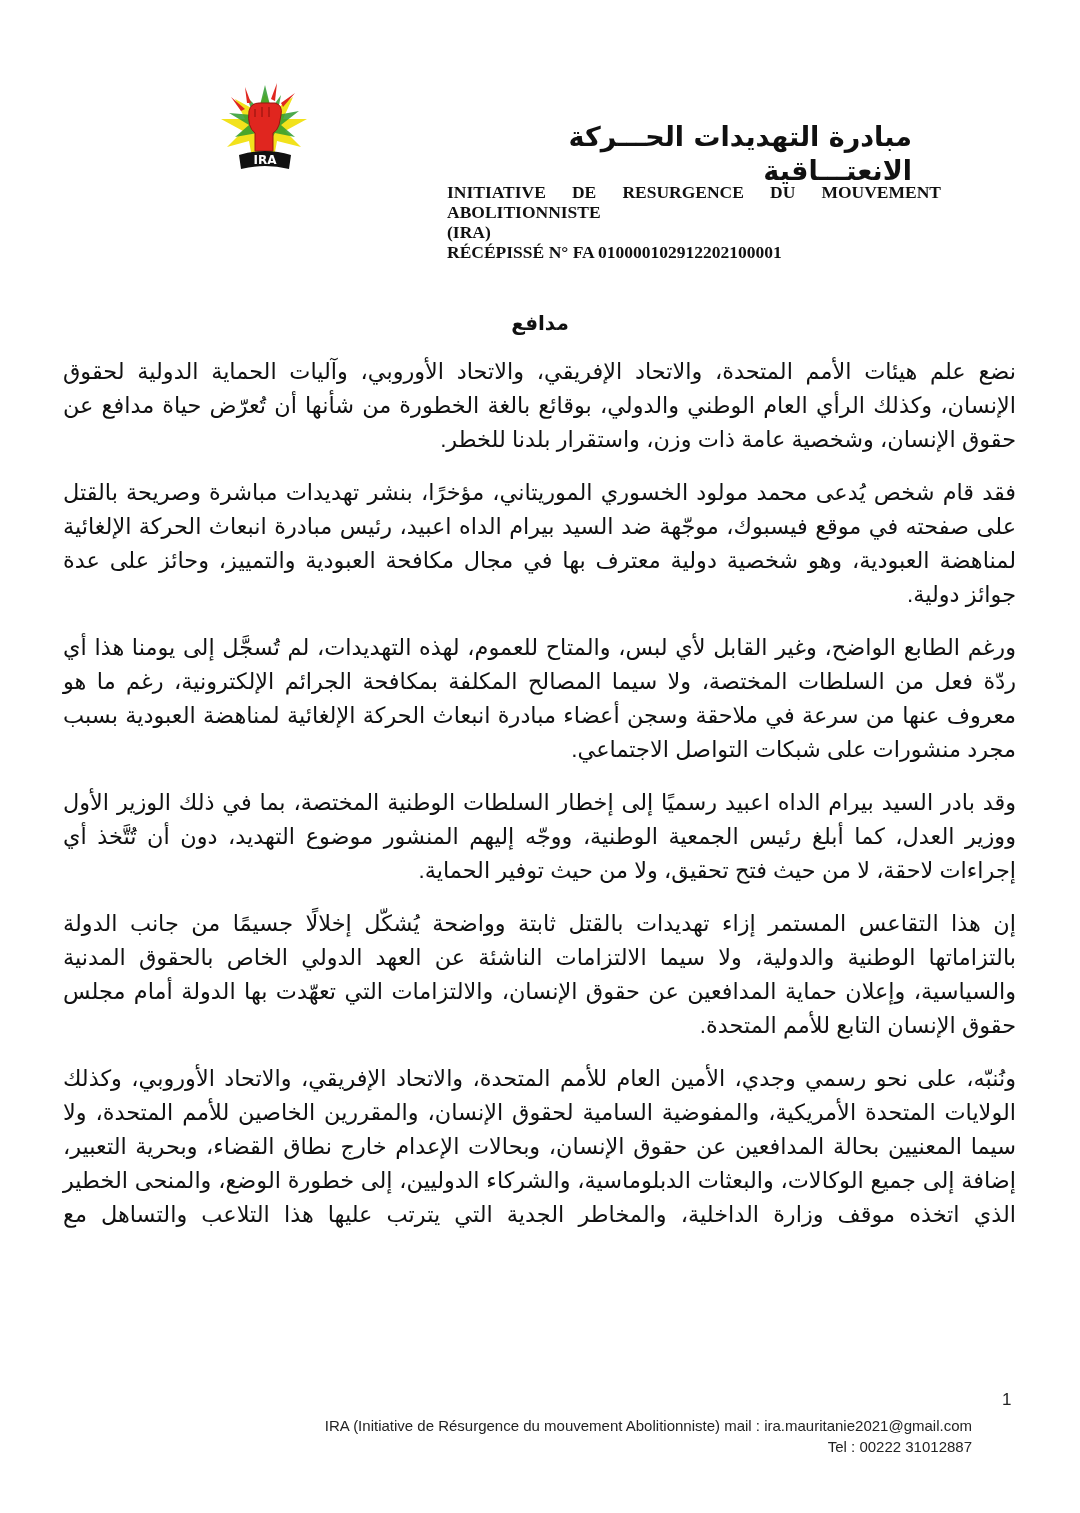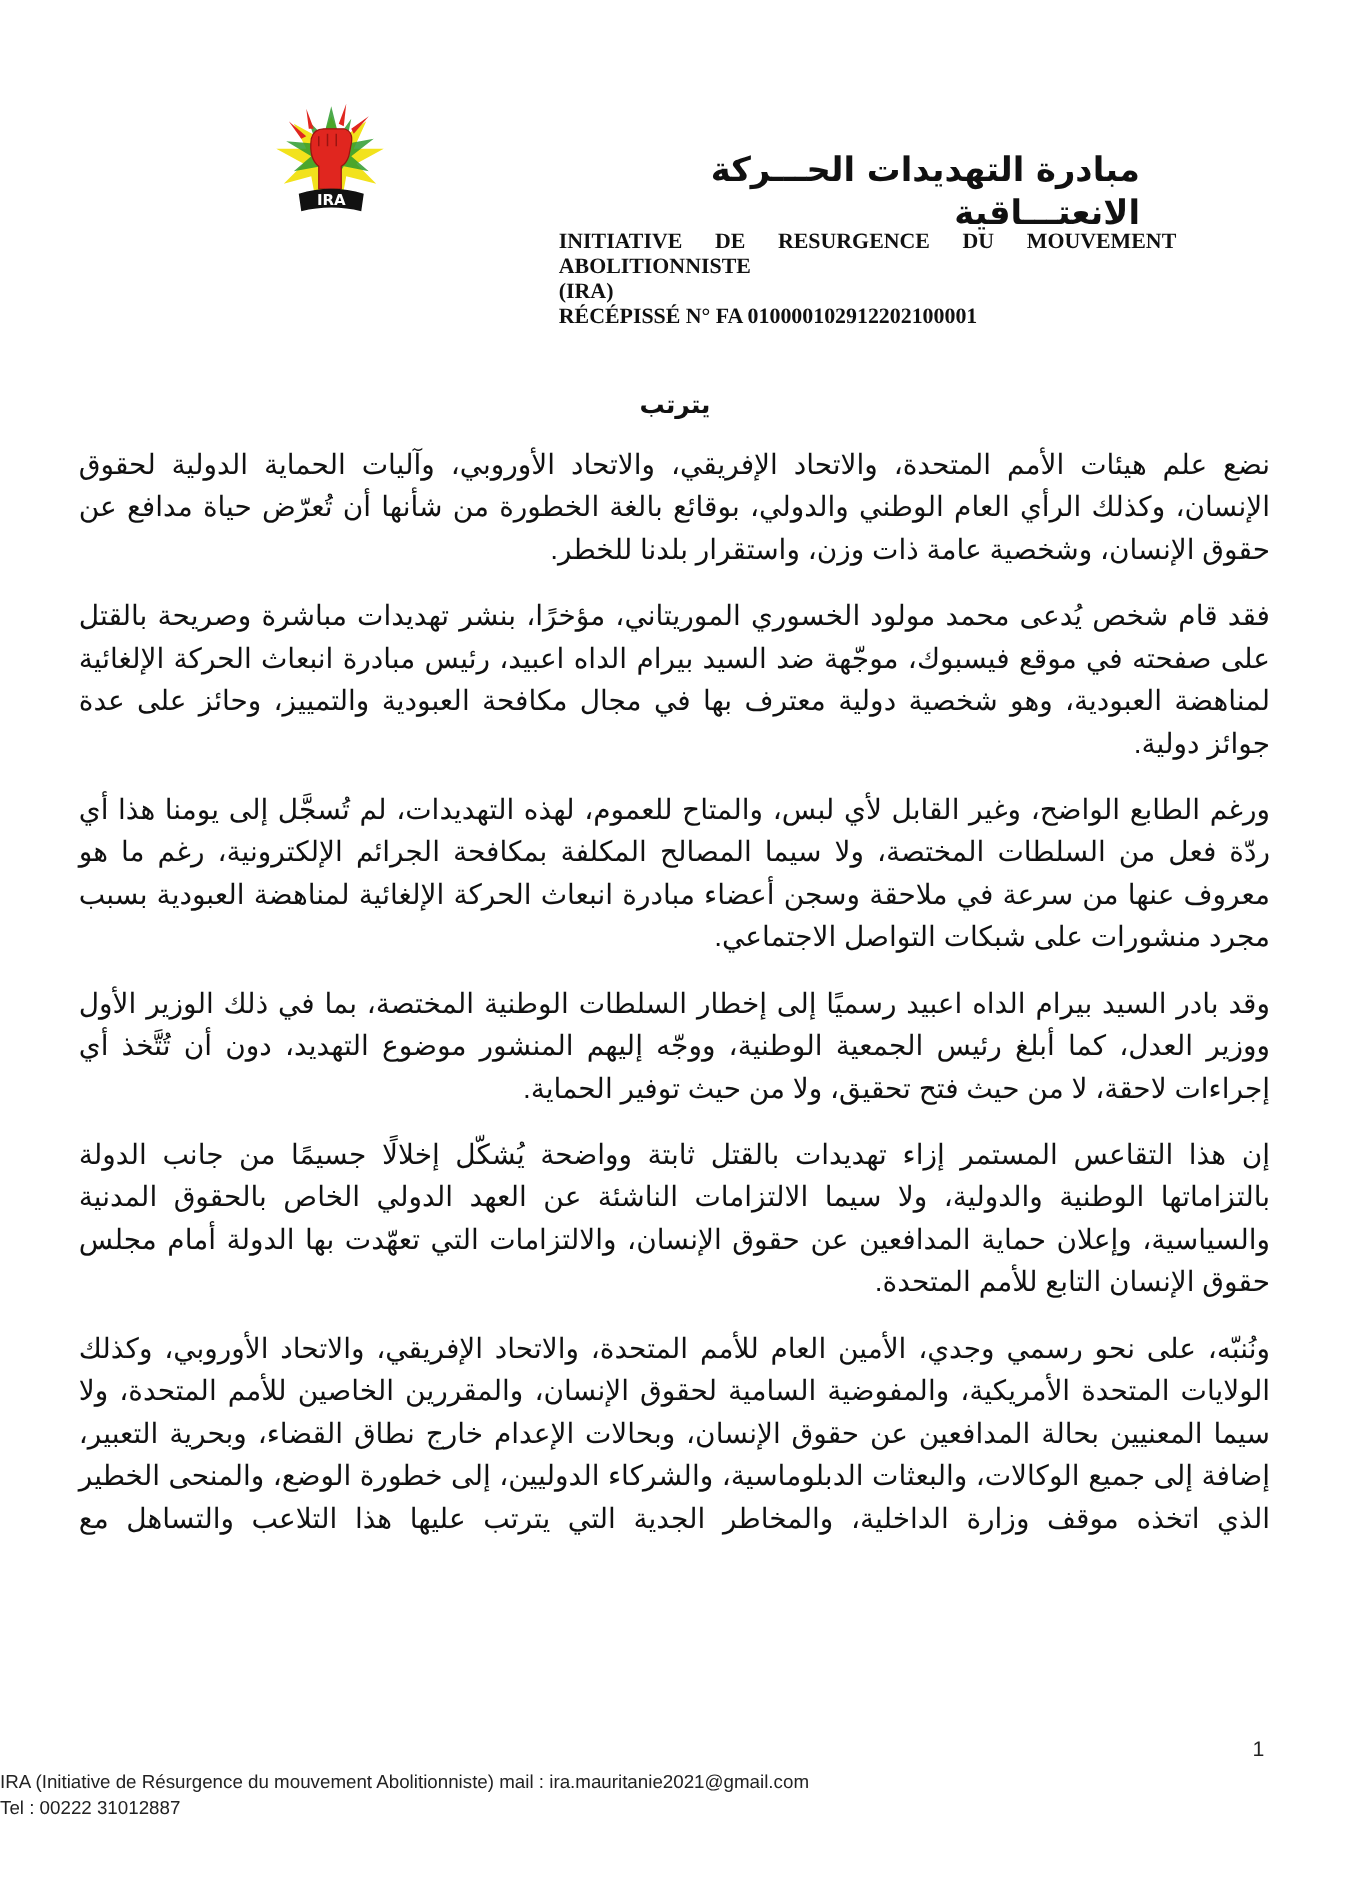--- a/index.html
+++ b/index.html
@@ -20,21 +20,21 @@
   .doc-title { position:absolute; left:0; top:309px; width:1080px; text-align:center; direction:rtl;
                font-family:"DejaVu Sans", sans-serif; font-weight:bold; font-size:20px; line-height:28px; }
 
   
   .body { position:absolute; left:63px; top:355px; width:953px; direction:rtl; text-align:justify;
           font-family:"Liberation Sans", "DejaVu Sans", sans-serif; font-size:22.4px; line-height:34px; color:#111; }
   .body p { margin:0 0 19px 0; text-align-last:right; }
 
   
   .page-num { position:absolute; left:1002px; top:1390px; font-family:"Liberation Sans", sans-serif; font-size:17px; color:#222; }
-  .footer { position:absolute; left:0; top:1415px; width:972px; text-align:left;
+  .footer { position:absolute; left:0; top:1415px; width:972px; text-align:right;
             font-family:"Liberation Sans", sans-serif; font-size:15px; line-height:21px; color:#222; }
 </style>
 </head>
 <body>
 
 <div class="page">
 
   <div class="logo">
     <svg width="100" height="100" viewBox="0 0 100 100">
 
@@ -64,21 +64,21 @@
       <span>DU</span>
       <span>MOUVEMENT</span>
     </div>
     <div class="l2">
       <span class="abo">ABOLITIONNISTE</span>
       <span>(IRA)</span>
     </div>
     <div>RÉCÉPISSÉ N° FA 010000102912202100001</div>
   </div>
 
-  <div class="doc-title">يترتب</div>
+  <div class="doc-title">مدافع</div>
 
   <div class="body">
     <p>نضع علم هيئات الأمم المتحدة، والاتحاد الإفريقي، والاتحاد الأوروبي، وآليات الحماية الدولية لحقوق الإنسان، وكذلك الرأي العام الوطني والدولي، بوقائع بالغة الخطورة من شأنها أن تُعرّض حياة مدافع عن حقوق الإنسان، وشخصية عامة ذات وزن، واستقرار بلدنا للخطر.</p>
     <p>فقد قام شخص يُدعى محمد مولود الخسوري الموريتاني، مؤخرًا، بنشر تهديدات مباشرة وصريحة بالقتل على صفحته في موقع فيسبوك، موجّهة ضد السيد بيرام الداه اعبيد، رئيس مبادرة انبعاث الحركة الإلغائية لمناهضة العبودية، وهو شخصية دولية معترف بها في مجال مكافحة العبودية والتمييز، وحائز على عدة جوائز دولية.</p>
     <p>ورغم الطابع الواضح، وغير القابل لأي لبس، والمتاح للعموم، لهذه التهديدات، لم تُسجَّل إلى يومنا هذا أي ردّة فعل من السلطات المختصة، ولا سيما المصالح المكلفة بمكافحة الجرائم الإلكترونية، رغم ما هو معروف عنها من سرعة في ملاحقة وسجن أعضاء مبادرة انبعاث الحركة الإلغائية لمناهضة العبودية بسبب مجرد منشورات على شبكات التواصل الاجتماعي.</p>
     <p>وقد بادر السيد بيرام الداه اعبيد رسميًا إلى إخطار السلطات الوطنية المختصة، بما في ذلك الوزير الأول ووزير العدل، كما أبلغ رئيس الجمعية الوطنية، ووجّه إليهم المنشور موضوع التهديد، دون أن تُتَّخذ أي إجراءات لاحقة، لا من حيث فتح تحقيق، ولا من حيث توفير الحماية.</p>
     <p>إن هذا التقاعس المستمر إزاء تهديدات بالقتل ثابتة وواضحة يُشكّل إخلالًا جسيمًا من جانب الدولة بالتزاماتها الوطنية والدولية، ولا سيما الالتزامات الناشئة عن العهد الدولي الخاص بالحقوق المدنية والسياسية، وإعلان حماية المدافعين عن حقوق الإنسان، والالتزامات التي تعهّدت بها الدولة أمام مجلس حقوق الإنسان التابع للأمم المتحدة.</p>
     <p style="text-align-last:justify;">ونُنبّه، على نحو رسمي وجدي، الأمين العام للأمم المتحدة، والاتحاد الإفريقي، والاتحاد الأوروبي، وكذلك الولايات المتحدة الأمريكية، والمفوضية السامية لحقوق الإنسان، والمقررين الخاصين للأمم المتحدة، ولا سيما المعنيين بحالة المدافعين عن حقوق الإنسان، وبحالات الإعدام خارج نطاق القضاء، وبحرية التعبير، إضافة إلى جميع الوكالات، والبعثات الدبلوماسية، والشركاء الدوليين، إلى خطورة الوضع، والمنحى الخطير الذي اتخذه موقف وزارة الداخلية، والمخاطر الجدية التي يترتب عليها هذا التلاعب والتساهل مع</p>
   </div>
 

